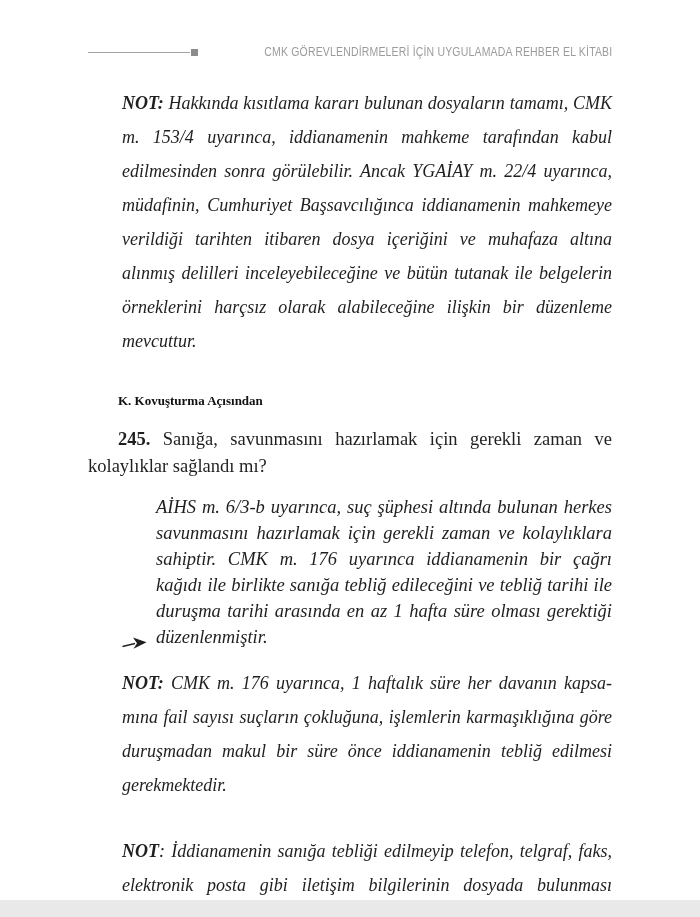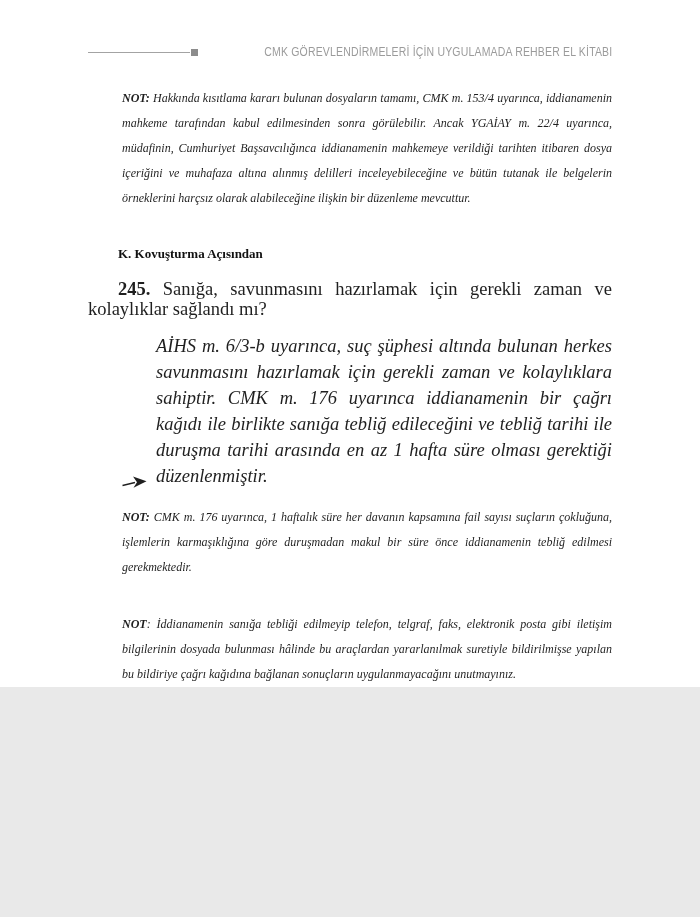--- a/index.html
+++ b/index.html
@@ -1,18 +1,18 @@
 <!DOCTYPE html>
 <html lang="tr"><head>
 <meta charset="utf-8">
 <style>
   html, body { margin: 0; padding: 0; background: #e9e9e9; }
   .page {
     position: relative;
-    width: 700px; height: 687px;
+    width: 700px; height: 900px;
     margin: 0 auto;
     background: #ffffff;
     box-sizing: border-box;
     padding: 44px 88px 0 88px;
     font-family: "Liberation Serif", "DejaVu Serif", serif;
     color: #1f1f1f;
     overflow: hidden;
   }
 
   
@@ -39,22 +39,22 @@
     color: #9b9b9b;
     white-space: nowrap;
     transform: scaleX(0.84);
     transform-origin: 100% 50%;
   }
 
   
   .note {
     margin: 26px 0 0 34px;
     font-style: italic;
-    font-size: 12px;
-    line-height: 25px;
+    font-size: 18px;
+    line-height: 34px;
     text-align: justify;
   }
   .note .note-label { font-weight: bold; font-style: italic; }
   .note.second { margin-top: 16px; }
   .note.third  { margin-top: 32px; }
 
   .heading-k {
     margin: 30px 0 0 0;
     text-indent: 30px;
     font-weight: bold;
@@ -68,21 +68,21 @@
     font-weight: bold;
     font-size: 19px;
     line-height: 27px;
     text-align: justify;
     color: #111;
   }
   .para-245 {
     margin: 12px 0 0 0;
     text-indent: 30px;
     font-size: 18.5px;
-    line-height: 20px;
+    line-height: 27px;
     text-align: justify;
   }
   .para-245 .para-number { font-weight: bold; }
 
   .bullet-item {
     margin: 14px 0 0 34px;
     display: flex;
     align-items: flex-end;
     font-style: italic;
   }

